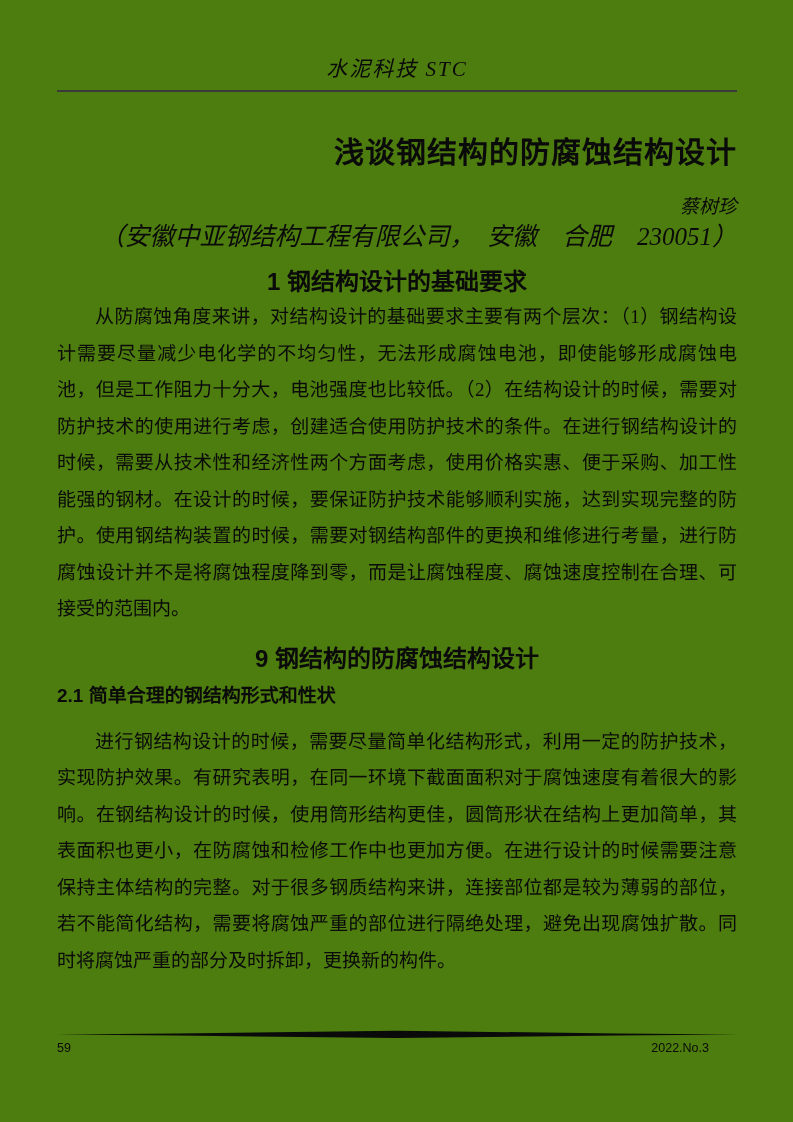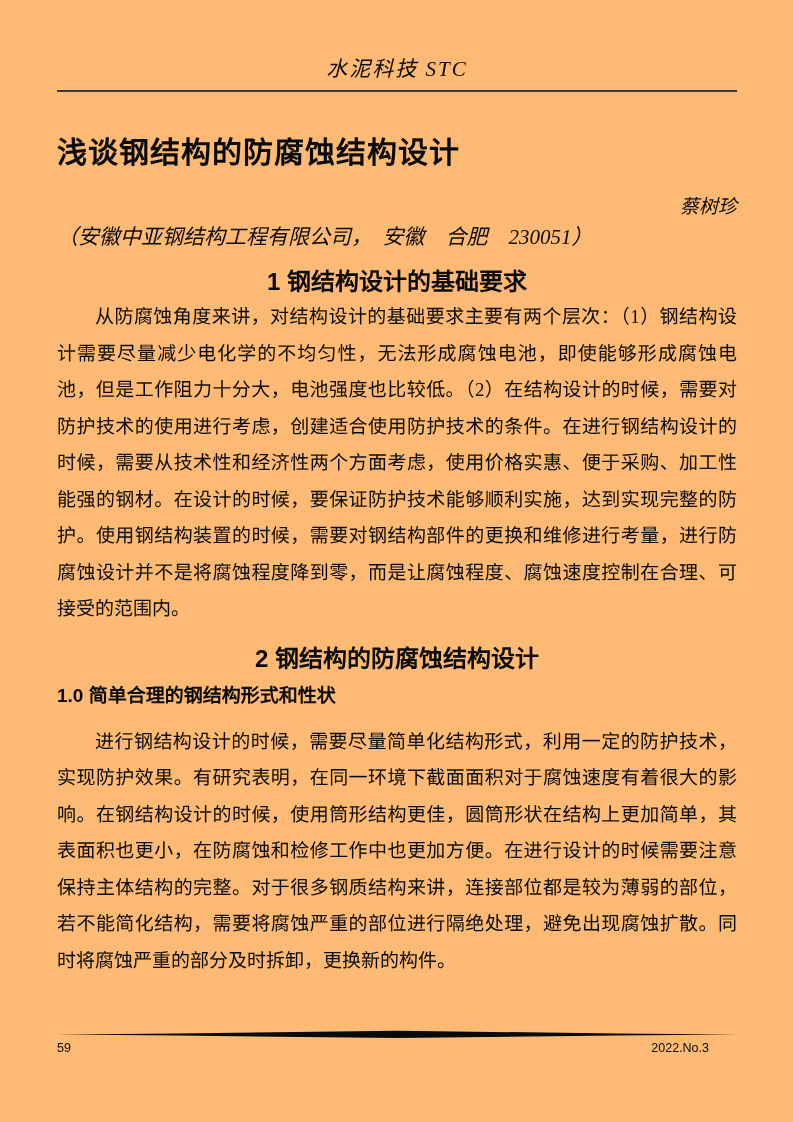--- a/index.html
+++ b/index.html
@@ -5,21 +5,21 @@
   html, body {
     margin: 0;
     padding: 0;
     background: #ffffff;
   }
   .page {
     position: relative;
     width: 793px;
     height: 1122px;
     margin: 0 auto;
-    background: #fdba74;
+    background: #4d7c0f;
     color: #0a0a0a;
     font-family: "Liberation Serif", "DejaVu Serif", serif;
     overflow: hidden;
   }
   .content {
     padding: 0 56px 0 57px;
   }
   
   .journal-header {
     padding-top: 56px;
@@ -30,38 +30,38 @@
     font-style: italic;
     letter-spacing: 2px;
   }
   .header-rule {
     border-top: 2px solid #3a3a3a;
     height: 0;
   }
   
   .article-title {
     margin: 40px 0 0 0;
-    text-align: left;
+    text-align: right;
     font-family: "Liberation Sans", "DejaVu Sans", sans-serif;
     font-weight: bold;
     font-size: 30px;
     line-height: 42px;
     letter-spacing: 1px;
   }
   .author {
     margin-top: 20px;
     text-align: right;
     font-size: 19px;
     line-height: 26px;
     font-style: italic;
   }
   .affiliation {
     margin-top: 3px;
-    text-align: left;
-    font-size: 21px;
+    text-align: right;
+    font-size: 25px;
     line-height: 28px;
     font-style: italic;
   }
   
   .h-level1 {
     margin: 16px 0 0 0;
     font-family: "Liberation Sans", "DejaVu Sans", sans-serif;
     font-weight: bold;
     font-size: 24px;
     line-height: 30px;
@@ -128,23 +128,23 @@
     <h1 class="article-title">浅谈钢结构的防腐蚀结构设计</h1>
 
     <div class="author">蔡树珍</div>
 
     <div class="affiliation">（安徽中亚钢结构工程有限公司，　安徽　合肥　230051）</div>
 
     <h2 class="h-level1">1 钢结构设计的基础要求</h2>
 
     <p class="body-para">从防腐蚀角度来讲，对结构设计的基础要求主要有两个层次：（1）钢结构设计需要尽量减少电化学的不均匀性，无法形成腐蚀电池，即使能够形成腐蚀电池，但是工作阻力十分大，电池强度也比较低。（2）在结构设计的时候，需要对防护技术的使用进行考虑，创建适合使用防护技术的条件。在进行钢结构设计的时候，需要从技术性和经济性两个方面考虑，使用价格实惠、便于采购、加工性能强的钢材。在设计的时候，要保证防护技术能够顺利实施，达到实现完整的防护。使用钢结构装置的时候，需要对钢结构部件的更换和维修进行考量，进行防腐蚀设计并不是将腐蚀程度降到零，而是让腐蚀程度、腐蚀速度控制在合理、可接受的范围内。</p>
 
-    <h2 class="h-level1">2 钢结构的防腐蚀结构设计</h2>
+    <h2 class="h-level1">9 钢结构的防腐蚀结构设计</h2>
 
-    <h3 class="h-level2">1.0 简单合理的钢结构形式和性状</h3>
+    <h3 class="h-level2">2.1 简单合理的钢结构形式和性状</h3>
 
     <p class="body-para tight">进行钢结构设计的时候，需要尽量简单化结构形式，利用一定的防护技术，实现防护效果。有研究表明，在同一环境下截面面积对于腐蚀速度有着很大的影响。在钢结构设计的时候，使用筒形结构更佳，圆筒形状在结构上更加简单，其表面积也更小，在防腐蚀和检修工作中也更加方便。在进行设计的时候需要注意保持主体结构的完整。对于很多钢质结构来讲，连接部位都是较为薄弱的部位，若不能简化结构，需要将腐蚀严重的部位进行隔绝处理，避免出现腐蚀扩散。同时将腐蚀严重的部分及时拆卸，更换新的构件。</p>
 
 
   </div>
 
   <div class="footer">
     <svg class="footer-rule-svg" viewBox="0 0 680 9" preserveAspectRatio="none" aria-hidden="true">
       <polygon points="0,4.6 120,3.4 340,0.8 560,3.4 680,4.6 560,5.6 340,8.0 120,5.6" fill="#0a0a0a"></polygon>
     </svg>

